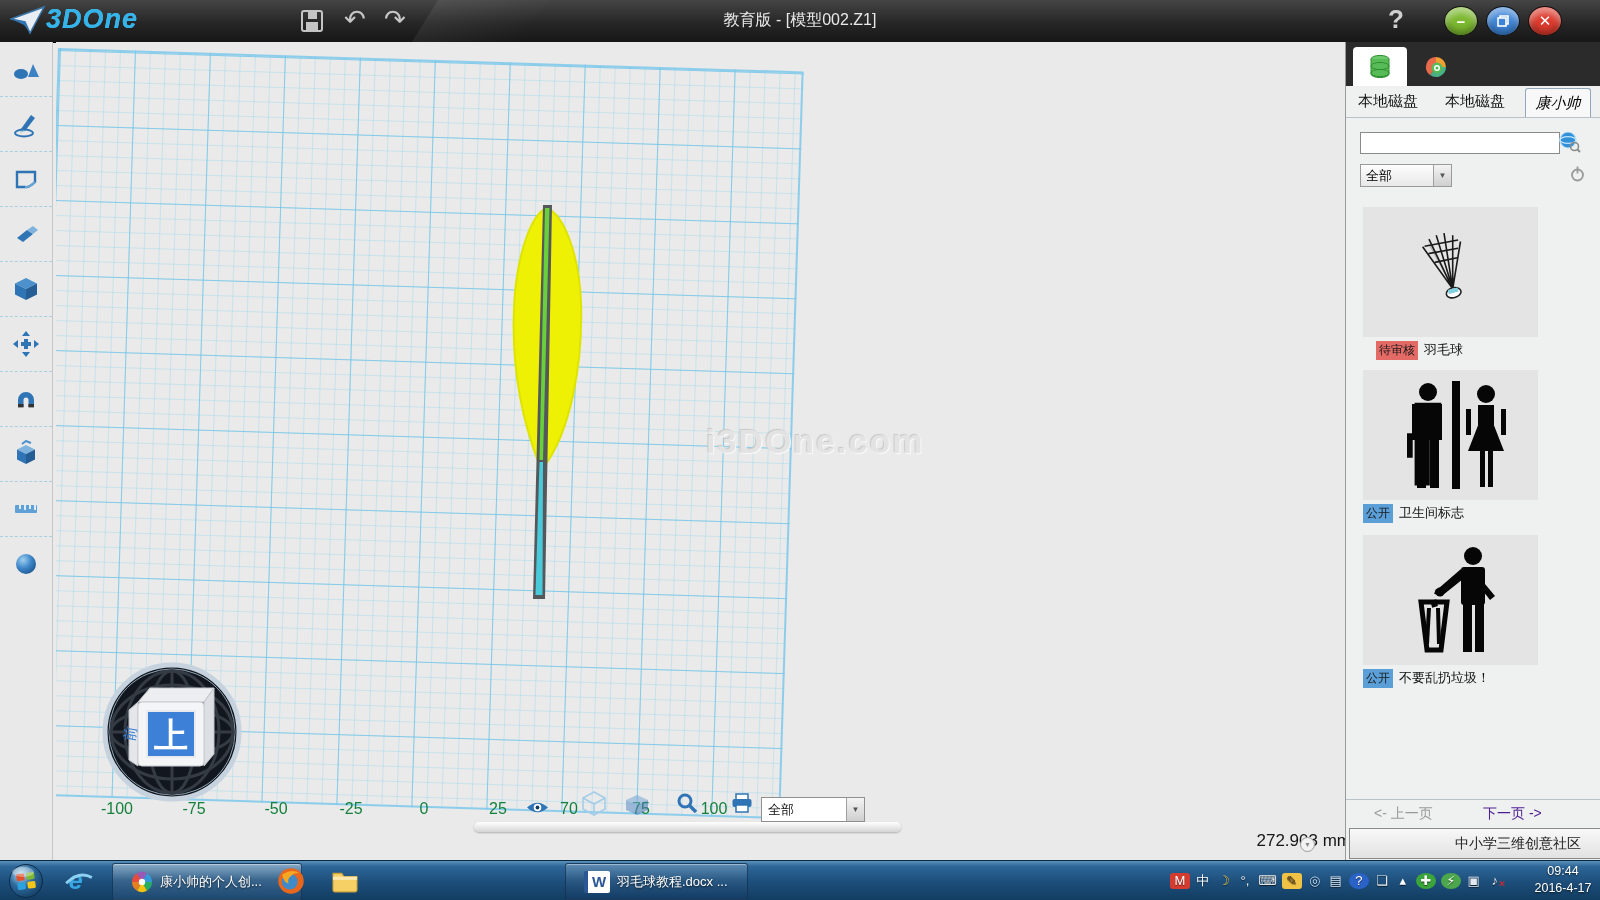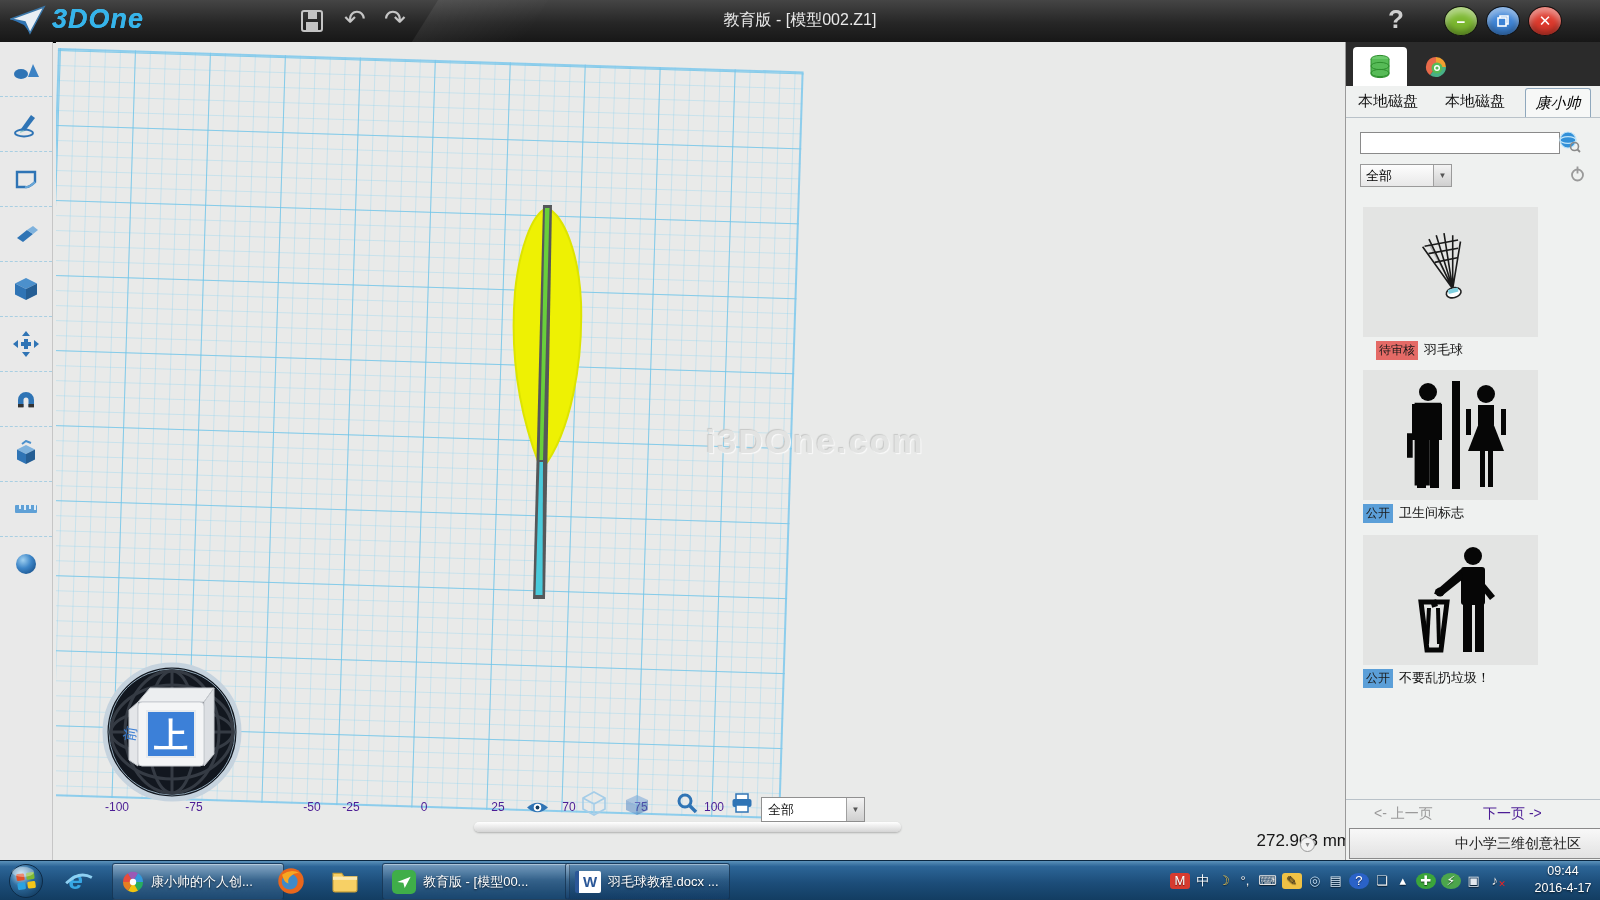--- a/index.html
+++ b/index.html
@@ -6,21 +6,21 @@
   body{width:1600px;height:900px;position:relative;overflow:hidden;
        font-family:"Liberation Sans","DejaVu Sans",sans-serif;background:#e9eae9;}
   .abs{position:absolute;}
 
   
   #titlebar{left:0;top:0;width:1600px;height:42px;
     background:linear-gradient(#454545,#262626 55%,#171717);border-bottom:1px solid #000;}
   .tb-slash{left:425px;top:0;width:110px;height:42px;
     background:linear-gradient(110deg,rgba(255,255,255,.07),rgba(0,0,0,0));
     transform:skewX(-32deg);}
-  #logo{left:10px;top:4px;display:flex;align-items:center;gap:6px;}
+  #logo{left:10px;top:4px;display:flex;align-items:center;}
   #logo-text{font-size:27px;font-weight:bold;font-style:italic;letter-spacing:1px;
     background:linear-gradient(#7fd8f8,#1e8fd8);-webkit-background-clip:text;background-clip:text;color:#35b4ea;}
   .tb-ic{color:#c6c6c6;font-size:26px;line-height:26px;}
   #window-title{left:50%;top:10px;transform:translateX(-50%);color:#e8e8e8;font-size:16px;}
   #help-q{left:1388px;top:4px;color:#d0d0d0;font-size:26px;font-weight:bold;}
   .orb{width:32px;height:28px;border-radius:50%;border:1px solid #111;
     display:flex;align-items:center;justify-content:center;color:#fff;font-size:15px;font-weight:bold;
     box-shadow:inset 0 6px 6px rgba(255,255,255,.45), inset 0 -4px 6px rgba(0,0,0,.35);}
   #orb-min{left:1444px;top:6px;background:#7cb830;}
   #orb-max{left:1486px;top:6px;background:#3e84d6;}
@@ -37,21 +37,21 @@
     background:
       linear-gradient(rgba(110,195,232,.75) 1.5px,transparent 1.5px),
       linear-gradient(90deg,rgba(110,195,232,.75) 1.5px,transparent 1.5px),
       linear-gradient(rgba(140,210,240,.35) 1px,transparent 1px),
       linear-gradient(90deg,rgba(140,210,240,.35) 1px,transparent 1px);
     background-size:75px 75px,75px 75px,15px 15px,15px 15px;
     border:2px solid rgba(125,200,236,.85);
     transform:rotate(1.8deg);transform-origin:0 0;}
   #watermark{left:650px;top:380px;font-size:34px;font-weight:bold;letter-spacing:2px;
     color:#e2e3e2;text-shadow:1px 1px 1px #fafafa,-1px -1px 1px #c7c8c7;}
-  .rtick{top:758px;transform:translateX(-50%);color:#4c1d95;font-size:12px;}
+  .rtick{top:758px;transform:translateX(-50%);color:#15803d;font-size:16px;}
   #view-dropdown{left:705px;top:755px;width:102px;height:23px;background:#fff;border:1px solid #909090;
     display:flex;align-items:center;}
   #view-dropdown .txt{flex:1;padding-left:6px;font-size:13px;color:#111;}
   .dd-btn{width:17px;height:100%;background:linear-gradient(#f4f4f4,#cfcfcf);border-left:1px solid #a0a0a0;
     display:flex;align-items:center;justify-content:center;font-size:8px;color:#555;}
   #hscroll{left:418px;top:780px;width:427px;height:10px;border-radius:5px;
     background:linear-gradient(#ffffff,#d5d5d5);box-shadow:0 1px 2px rgba(0,0,0,.25);}
   #measure{left:1090px;top:789px;width:205px;text-align:right;font-size:17px;color:#161616;}
   #measure-circle{left:1244px;top:795px;width:13px;height:13px;border:1px solid #9a9a9a;border-radius:50%;
     color:#888;font-size:8px;display:flex;align-items:center;justify-content:center;background:#f2f2f2;}
@@ -80,21 +80,21 @@
   #pager-sep{left:0;top:757px;width:255px;border-bottom:1px solid #b9c2c9;}
   #prev-page{left:28px;top:763px;font-size:14px;color:#9a9a9a;}
   #next-page{left:137px;top:763px;font-size:14px;color:#4c1d95;}
   #community-btn{left:3px;top:786px;width:248px;height:29px;border:1px solid #8a8a8a;
     background:linear-gradient(#f8f8f8,#e2e2e2);display:flex;align-items:center;justify-content:center;font-size:14px;color:#222;padding-left:44px;}
 
   
   #taskbar{left:0;top:860px;width:1600px;height:40px;
     background:linear-gradient(#5b92ba 0%,#2c6597 14%,#1c4d79 55%,#123c60 100%);
     border-top:1px solid #0a2740;}
-  .tb-btn{top:2px;height:35px;border-radius:3px;display:flex;align-items:center;gap:7px;padding:0 9px;
+  .tb-btn{top:2px;height:35px;border-radius:3px;display:flex;align-items:center;gap:7px;padding:0 18px;
     border:1px solid rgba(20,50,80,.8);box-shadow:inset 0 1px 0 rgba(255,255,255,.35);}
   .tb-btn .lbl{color:#fff;font-size:13px;text-shadow:0 1px 2px rgba(0,0,0,.7);white-space:nowrap;}
   #tb-app1{left:112px;width:152px;background:linear-gradient(rgba(255,255,255,.42),rgba(255,255,255,.12) 45%,rgba(60,110,160,.25));}
   #tb-app2{left:382px;width:168px;background:linear-gradient(rgba(255,255,255,.34),rgba(255,255,255,.10) 45%,rgba(40,90,140,.3));}
   #tb-app3{left:565px;width:145px;background:linear-gradient(rgba(255,255,255,.22),rgba(255,255,255,.06) 45%,rgba(20,60,110,.3));}
   .task-ic{top:6px;}
   #tray{left:1170px;top:0;height:40px;display:flex;align-items:center;gap:5px;}
   .tray-ic{position:relative;min-width:16px;height:16px;display:flex;align-items:center;justify-content:center;
     font-size:13px;line-height:16px;text-shadow:0 1px 1px rgba(0,0,0,.6);}
   .tray-ic .ov{position:absolute;right:-3px;bottom:-3px;font-size:9px;color:#e22;text-shadow:none;}
@@ -253,21 +253,21 @@
       <text x="-40" y="10" font-size="15" fill="#3b7fd4" transform="rotate(-80 -40 10)">前</text>
       <rect x="-36" y="-30" width="66" height="64" rx="4" fill="#f4f5f6" stroke="#c9cdd2"></rect>
       <rect x="-27" y="-21" width="48" height="46" fill="#3c80d8" stroke="#e8ebee" stroke-width="2"></rect>
       <text x="-3" y="15" font-size="34" font-weight="bold" fill="#ffffff" text-anchor="middle">上</text>
     </g>
   </svg>
 
   <div id="ruler">
       <span class="abs rtick" style="left: 61px;">-100</span>
       <span class="abs rtick" style="left: 138px;">-75</span>
-      <span class="abs rtick" style="left: 220px; margin-left: 36px;">-50</span>
+      <span class="abs rtick" style="left: 220px;">-50</span>
       <span class="abs rtick" style="left: 295px;">-25</span>
       <span class="abs rtick" style="left: 368px;">0</span>
       <span class="abs rtick" style="left: 442px;">25</span>
       <span class="abs rtick" style="left: 513px;">70</span>
       <span class="abs rtick" style="left: 585px;">75</span>
       <span class="abs rtick" style="left: 658px;">100</span>
     </div>
 
   <div class="abs" style="left:470px;top:757px;">
     <svg width="23" height="17" viewBox="0 0 22 16">
@@ -471,28 +471,20 @@
       <path d="M4,6 Q11,1 18,5 Q14,4 11,7 Q8,9 9,13 Q6,12 5,9 Z" fill="#f7a723"></path>
     </svg>
   </div>
   <div class="abs task-ic" style="left:331px;top:8px;">
     <svg width="28" height="24" viewBox="0 0 24 22">
       <path d="M1,4 h8 l2,3 h12 v12 a2,2 0 0 1 -2,2 H3 a2,2 0 0 1 -2,-2 Z" fill="#f7d065" stroke="#caa23c"></path>
       <rect x="1" y="7" width="22" height="3" fill="#fbe9b0"></rect>
     </svg>
   </div>
 
-  <div id="tb-app2" class="abs tb-btn">
-    <span id="zdone-ic">
-      <svg width="16" height="16" viewBox="0 0 24 24">
-          <path d="M2,12 L22,4 L13,21 L11,13 Z" fill="#fff"></path>
-        </svg>
-    </span>
-    <span class="lbl">教育版 - [模型00...</span>
-  </div>
 
   <div id="tb-app3" class="abs tb-btn">
     <span id="word-ic">W</span>
     <span class="lbl">羽毛球教程.docx ...</span>
   </div>
 
   <div id="tray" class="abs">
       <span class="tray-ic" style="color: rgb(255, 255, 255); background: rgb(214, 59, 47); border-radius: 3px; padding: 0px 2px;">M</span>
       <span class="tray-ic" style="color: rgb(255, 255, 255);">中</span>
       <span class="tray-ic" style="color: rgb(242, 200, 75);">☽</span>

